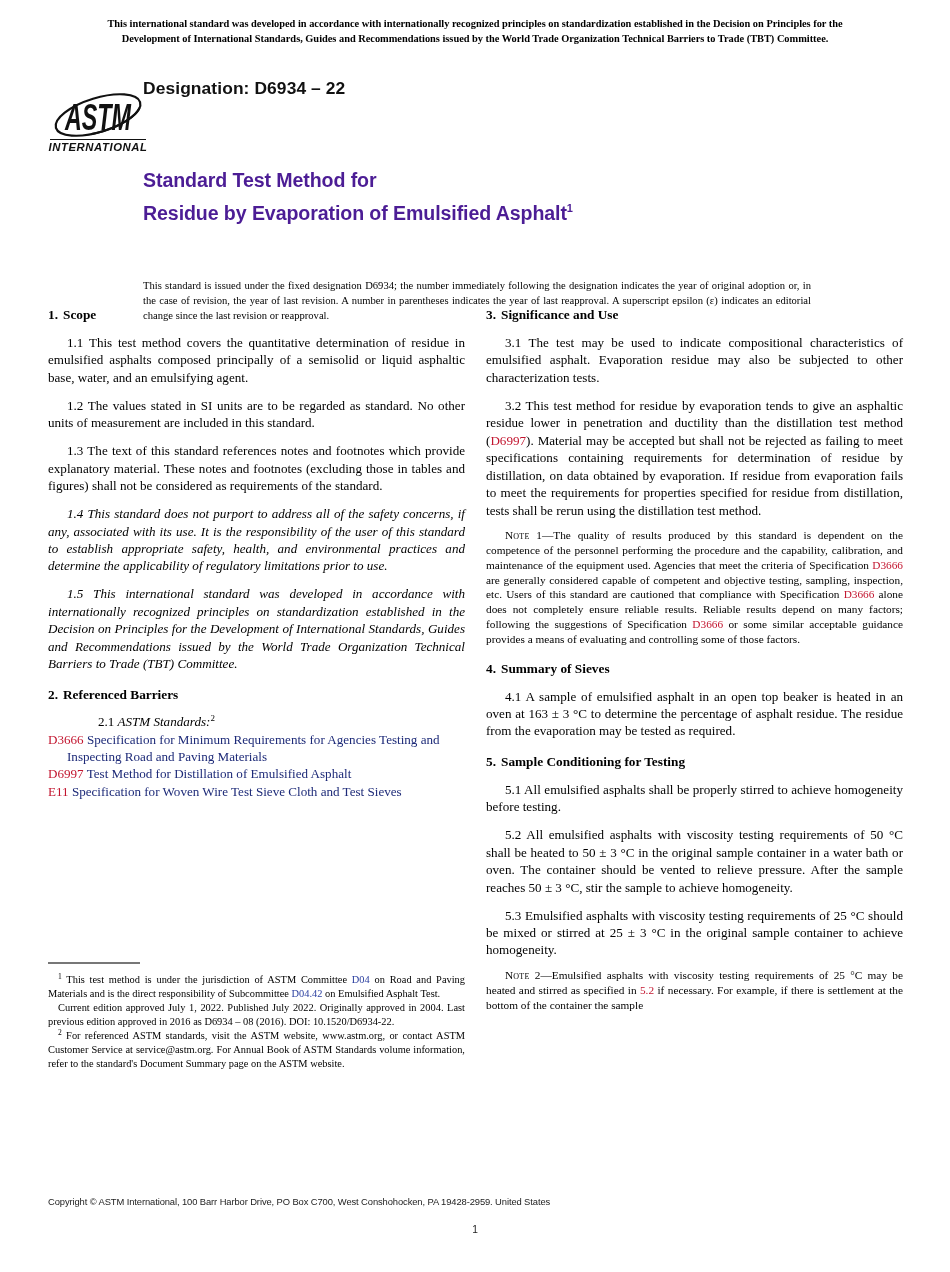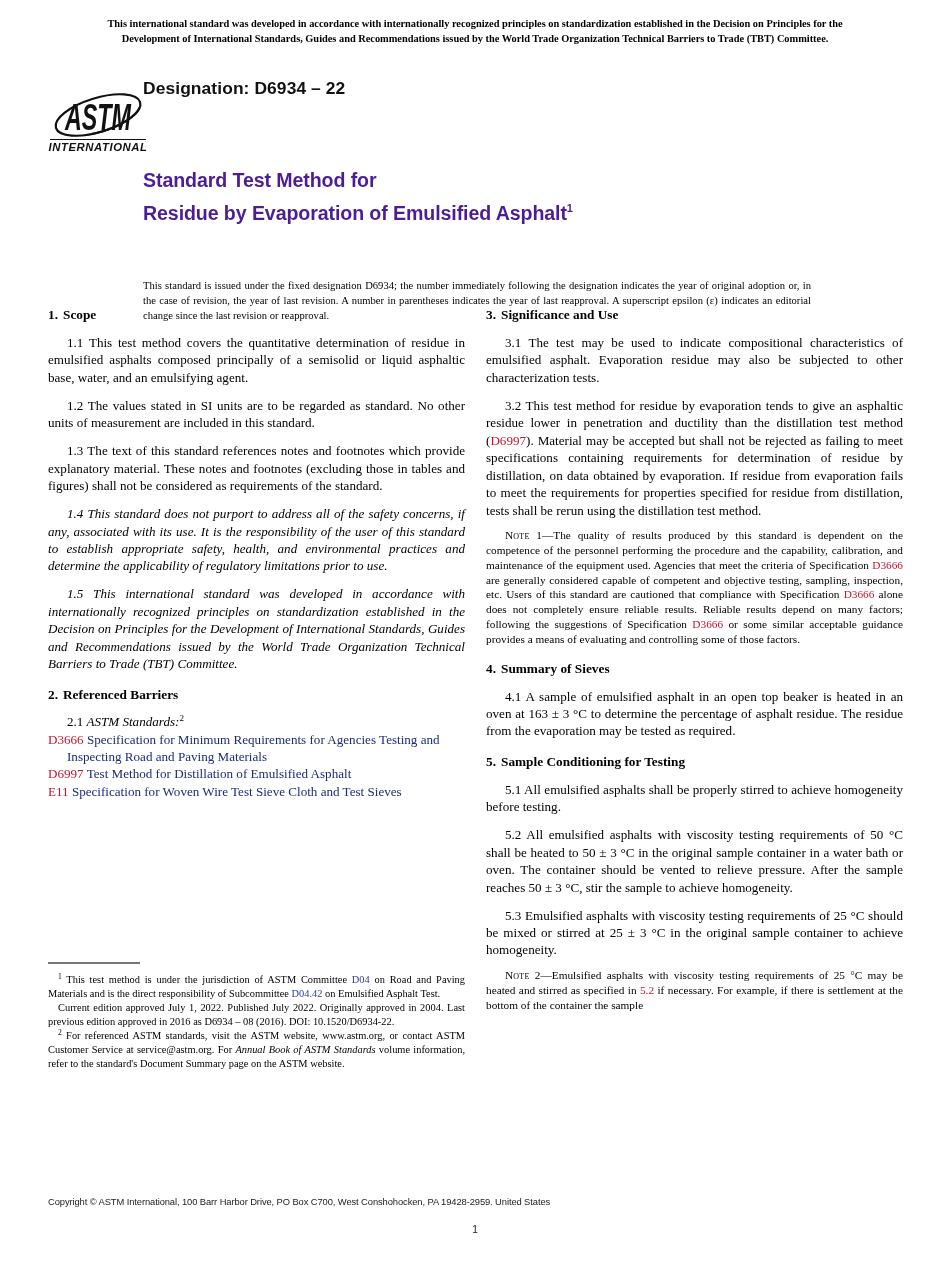--- a/index.html
+++ b/index.html
@@ -163,21 +163,21 @@
   }
 
   
   .refsub {
     margin: 10px 0 0 0;
     text-indent: 19px;
     font-style: italic;
     font-size: 13.1px;
     text-align: left;
   }
-  .refsub .rnum { font-style: normal; }
+  .refsub .rnum { font-style: normal; margin-left: 31px; }
   .refsub sup { font-style: normal; font-size: 9px; vertical-align: super; line-height: 0; }
 
   .reflist { margin: 0; }
   .refitem {
     margin: 0;
     padding-left: 19px;
     text-indent: -19px;
     color: #1d2a78;
     font-size: 13.1px;
     line-height: 1.33;
@@ -205,21 +205,21 @@
     margin-bottom: 9px;
   }
   p.fn {
     margin: 0;
     font-size: 10.4px;
     line-height: 1.345;
     text-indent: 10px;
     text-align: justify;
   }
   p.fn sup { font-size: 7.6px; vertical-align: super; line-height: 0; }
-  p.fn .it { font-style: italic; }
+  p.fn .it { }
 
   
   .copyright {
     position: absolute;
     left: 48px;
     top: 1196px;
     font-family: "Liberation Sans", sans-serif;
     font-size: 9.4px;
     color: #222;
     letter-spacing: -0.1px;

